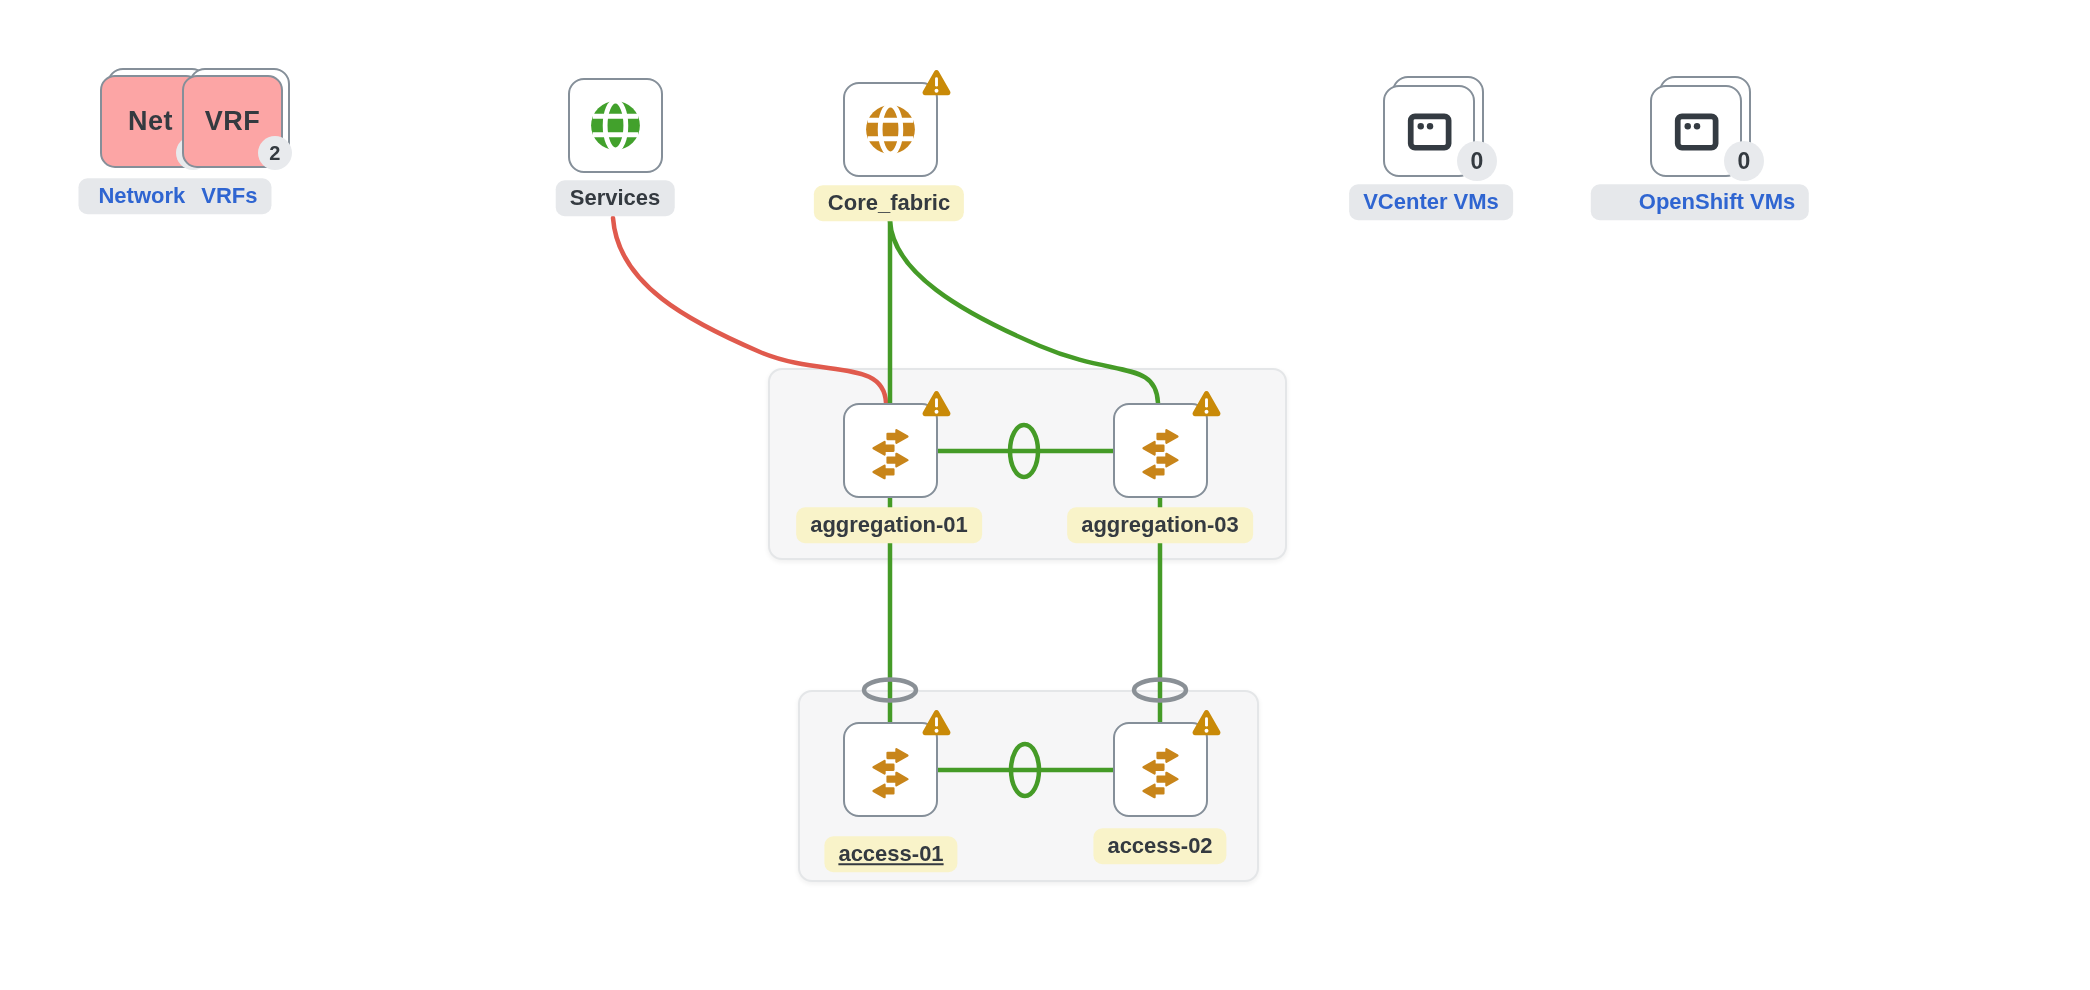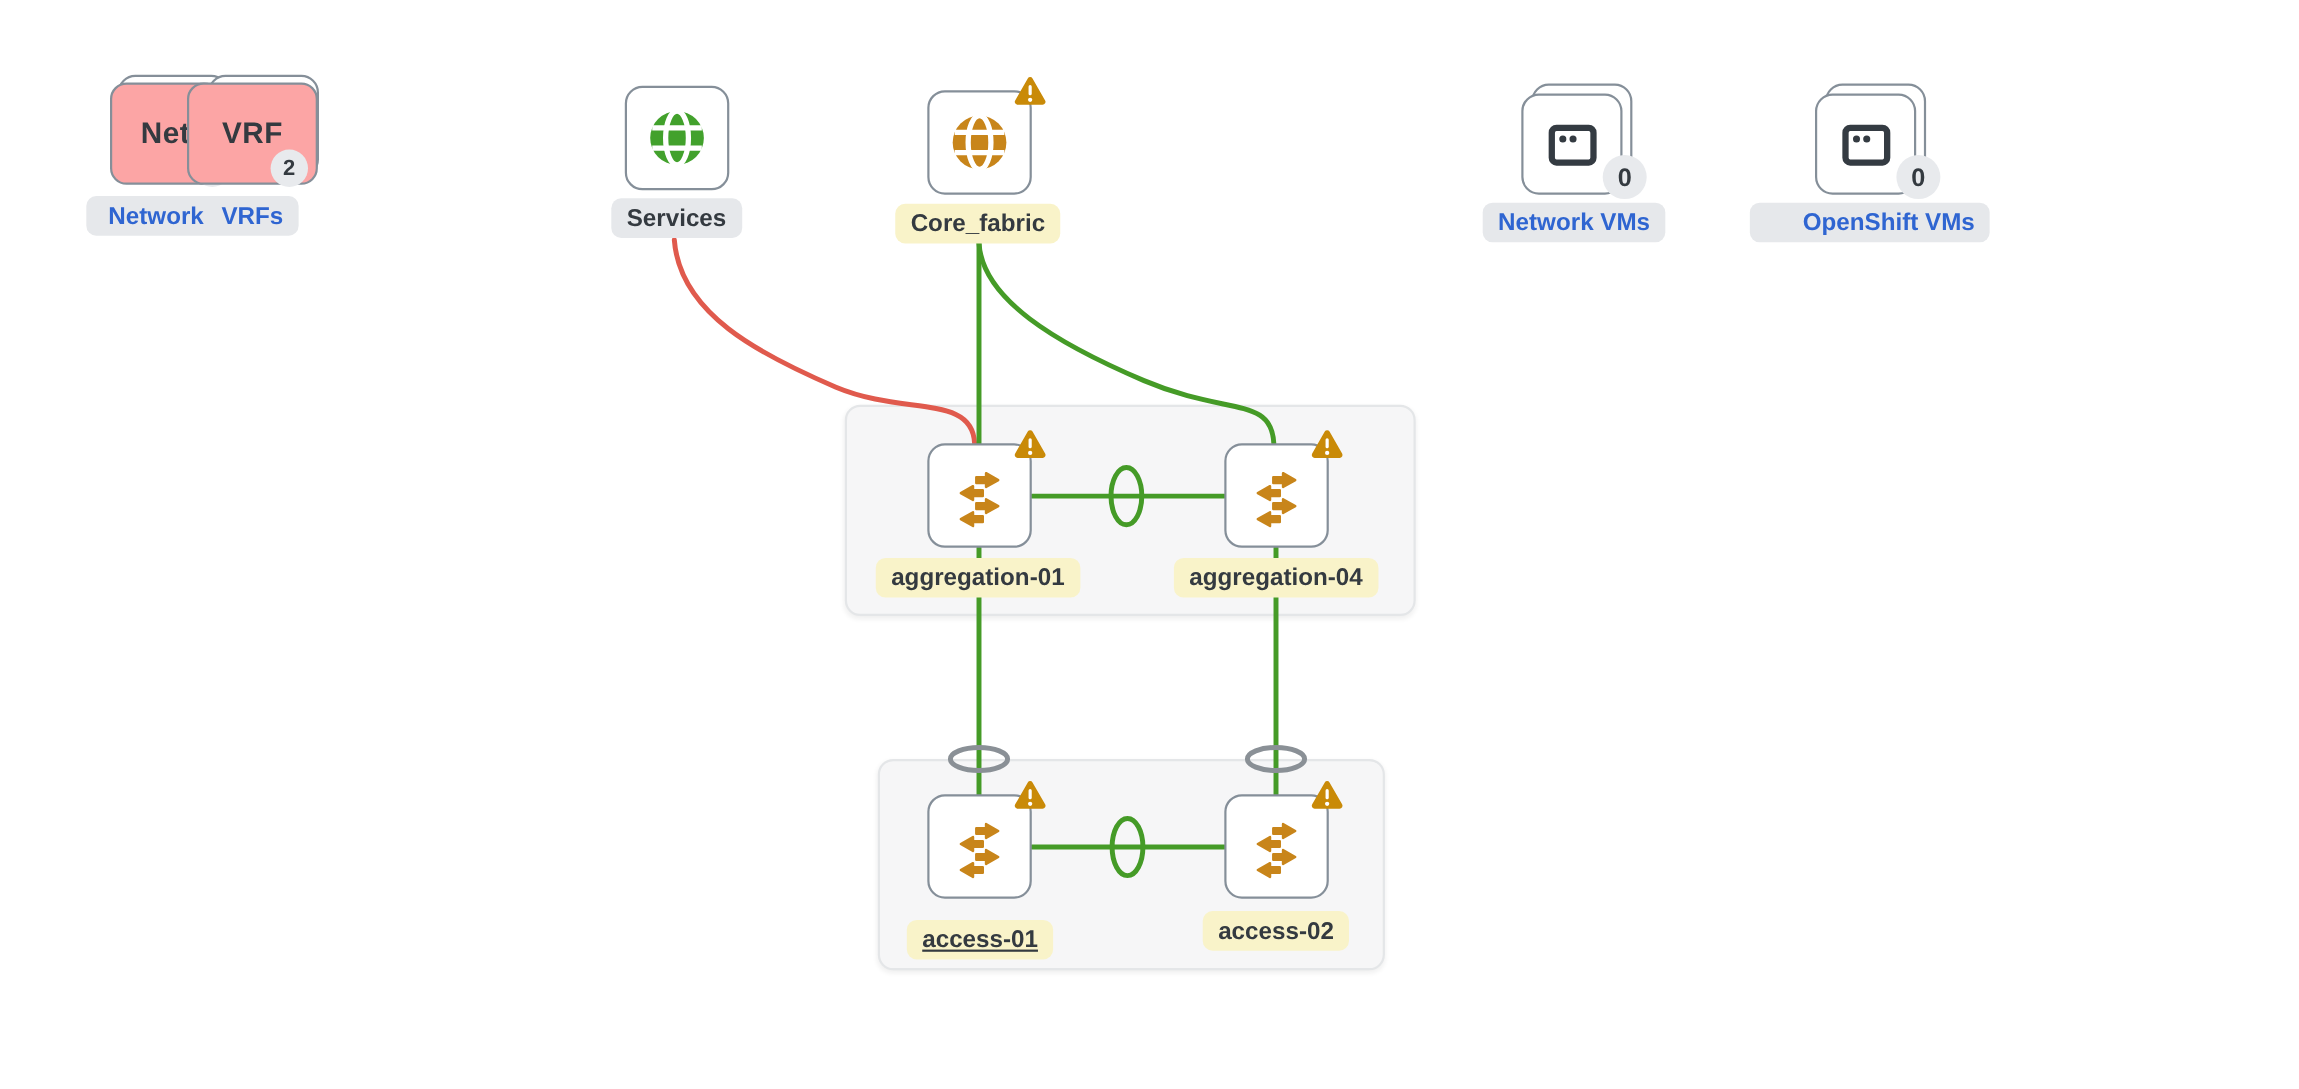--- a/index.html
+++ b/index.html
@@ -70,21 +70,21 @@
       <ellipse cx="1025" cy="770" rx="14" ry="26" class="marker" stroke="#459b27"></ellipse>
     </svg>
 <div class="group" style="left: 768px; top: 368px; width: 515px; height: 188px;"></div>
     <div class="group" style="left: 798px; top: 690px; width: 457px; height: 188px;"></div>
     <div class="stack-back" style="left: 107px; top: 68px; width: 101px; height: 93px;"></div>
     <div class="card" style="left: 100px; top: 75px; width: 101px; height: 93px;">
       <span>Net</span>
       <div class="badge" style="left: 74px; top: 59px; width: 34px; height: 34px; font-size: 20px;"></div>
     </div>
     <div class="stack-back" style="left: 189px; top: 68px; width: 101px; height: 93px;"></div>
-    <div class="card" style="left: 170px; top: 75px; width: 119px; height: 93px;">
+    <div class="card" style="left: 182px; top: 75px; width: 101px; height: 93px;">
       <span>VRF</span>
       <div class="badge" style="left: 74px; top: 59px; width: 34px; height: 34px; font-size: 20px;">2</div>
     </div>
     <div class="label link" style="left: 175px; top: 196px; padding-left: 20px;"><span class="part">Network</span><span class="part">VRFs</span></div>
     <div class="node-box" style="left: 568px; top: 78px; width: 95px; height: 95px;">
       <svg viewBox="0 0 96 96">
     <circle cx="48" cy="48" r="33" fill="#42a12c"></circle>
     <g stroke="#ffffff" stroke-width="6.5" fill="none">
       <ellipse cx="48" cy="48" rx="14" ry="33"></ellipse>
       <line x1="17.5" y1="35.5" x2="78.5" y2="35.5"></line>
@@ -113,21 +113,21 @@
     <div class="label fabric" style="left: 889px; top: 203px;">Core_fabric</div>
     <div class="stack-back" style="left: 1392px; top: 76px; width: 92px; height: 92px;"></div>
     <div class="node-box" style="left: 1383px; top: 85px; width: 92px; height: 92px;">
       <svg viewBox="0 0 96 96">
     <rect x="22" y="27" width="53" height="44" rx="6" fill="none" stroke="#343b42" stroke-width="8"></rect>
     <circle cx="36" cy="41" r="4.5" fill="#343b42"></circle>
     <circle cx="49" cy="41" r="4.5" fill="#343b42"></circle>
       </svg>
       <div class="badge" style="left: 72px; top: 54px; width: 40px; height: 40px; font-size: 23px;">0</div>
     </div>
-    <div class="label link" style="left: 1431px; top: 202px;">Network VMs</div>
+    <div class="label link" style="left: 1431px; top: 202px;">VCenter VMs</div>
     <div class="stack-back" style="left: 1659px; top: 76px; width: 92px; height: 92px;"></div>
     <div class="node-box" style="left: 1650px; top: 85px; width: 92px; height: 92px;">
       <svg viewBox="0 0 96 96">
     <rect x="22" y="27" width="53" height="44" rx="6" fill="none" stroke="#343b42" stroke-width="8"></rect>
     <circle cx="36" cy="41" r="4.5" fill="#343b42"></circle>
     <circle cx="49" cy="41" r="4.5" fill="#343b42"></circle>
       </svg>
       <div class="badge" style="left: 72px; top: 54px; width: 40px; height: 40px; font-size: 23px;">0</div>
     </div>
     <div class="label link" style="left: 1700px; top: 202px; padding-left: 48px;">OpenShift VMs</div>
@@ -159,21 +159,21 @@
     </g>
       </svg>
     </div>
     <div class="warning" style="left: 1190px; top: 389px; width: 33px; height: 30px;">
       <svg viewBox="0 0 32 29">
     <path d="M13.9 3.2 L2.8 22.5 a2.6 2.6 0 0 0 2.3 3.9 h21.8 a2.6 2.6 0 0 0 2.3 -3.9 L18.1 3.2 a2.4 2.4 0 0 0 -4.2 0 Z" fill="#c98a08"></path>
     <rect x="14.6" y="9" width="2.8" height="9" rx="1.4" fill="#ffffff"></rect>
     <circle cx="16" cy="22" r="1.9" fill="#ffffff"></circle>
       </svg>
     </div>
-    <div class="label fabric" style="left: 1160px; top: 525px;">aggregation-04</div>
+    <div class="label fabric" style="left: 1160px; top: 525px;">aggregation-03</div>
     <div class="node-box" style="left: 843px; top: 722px; width: 95px; height: 95px;">
       <svg viewBox="0 0 96 96">
     <g fill="#c8851a" stroke="#c8851a" stroke-width="3" stroke-linejoin="round">
       <path d="M44 25.5 h12 v-5 l15 8.5 -15 8.5 v-5 h-12 z"></path>
       <path d="M52 41.5 h-12 v-5 l-15 8.5 15 8.5 v-5 h12 z"></path>
       <path d="M44 57.5 h12 v-5 l15 8.5 -15 8.5 v-5 h-12 z"></path>
       <path d="M52 73.5 h-12 v-5 l-15 8.5 15 8.5 v-5 h12 z"></path>
     </g>
       </svg>
     </div>

